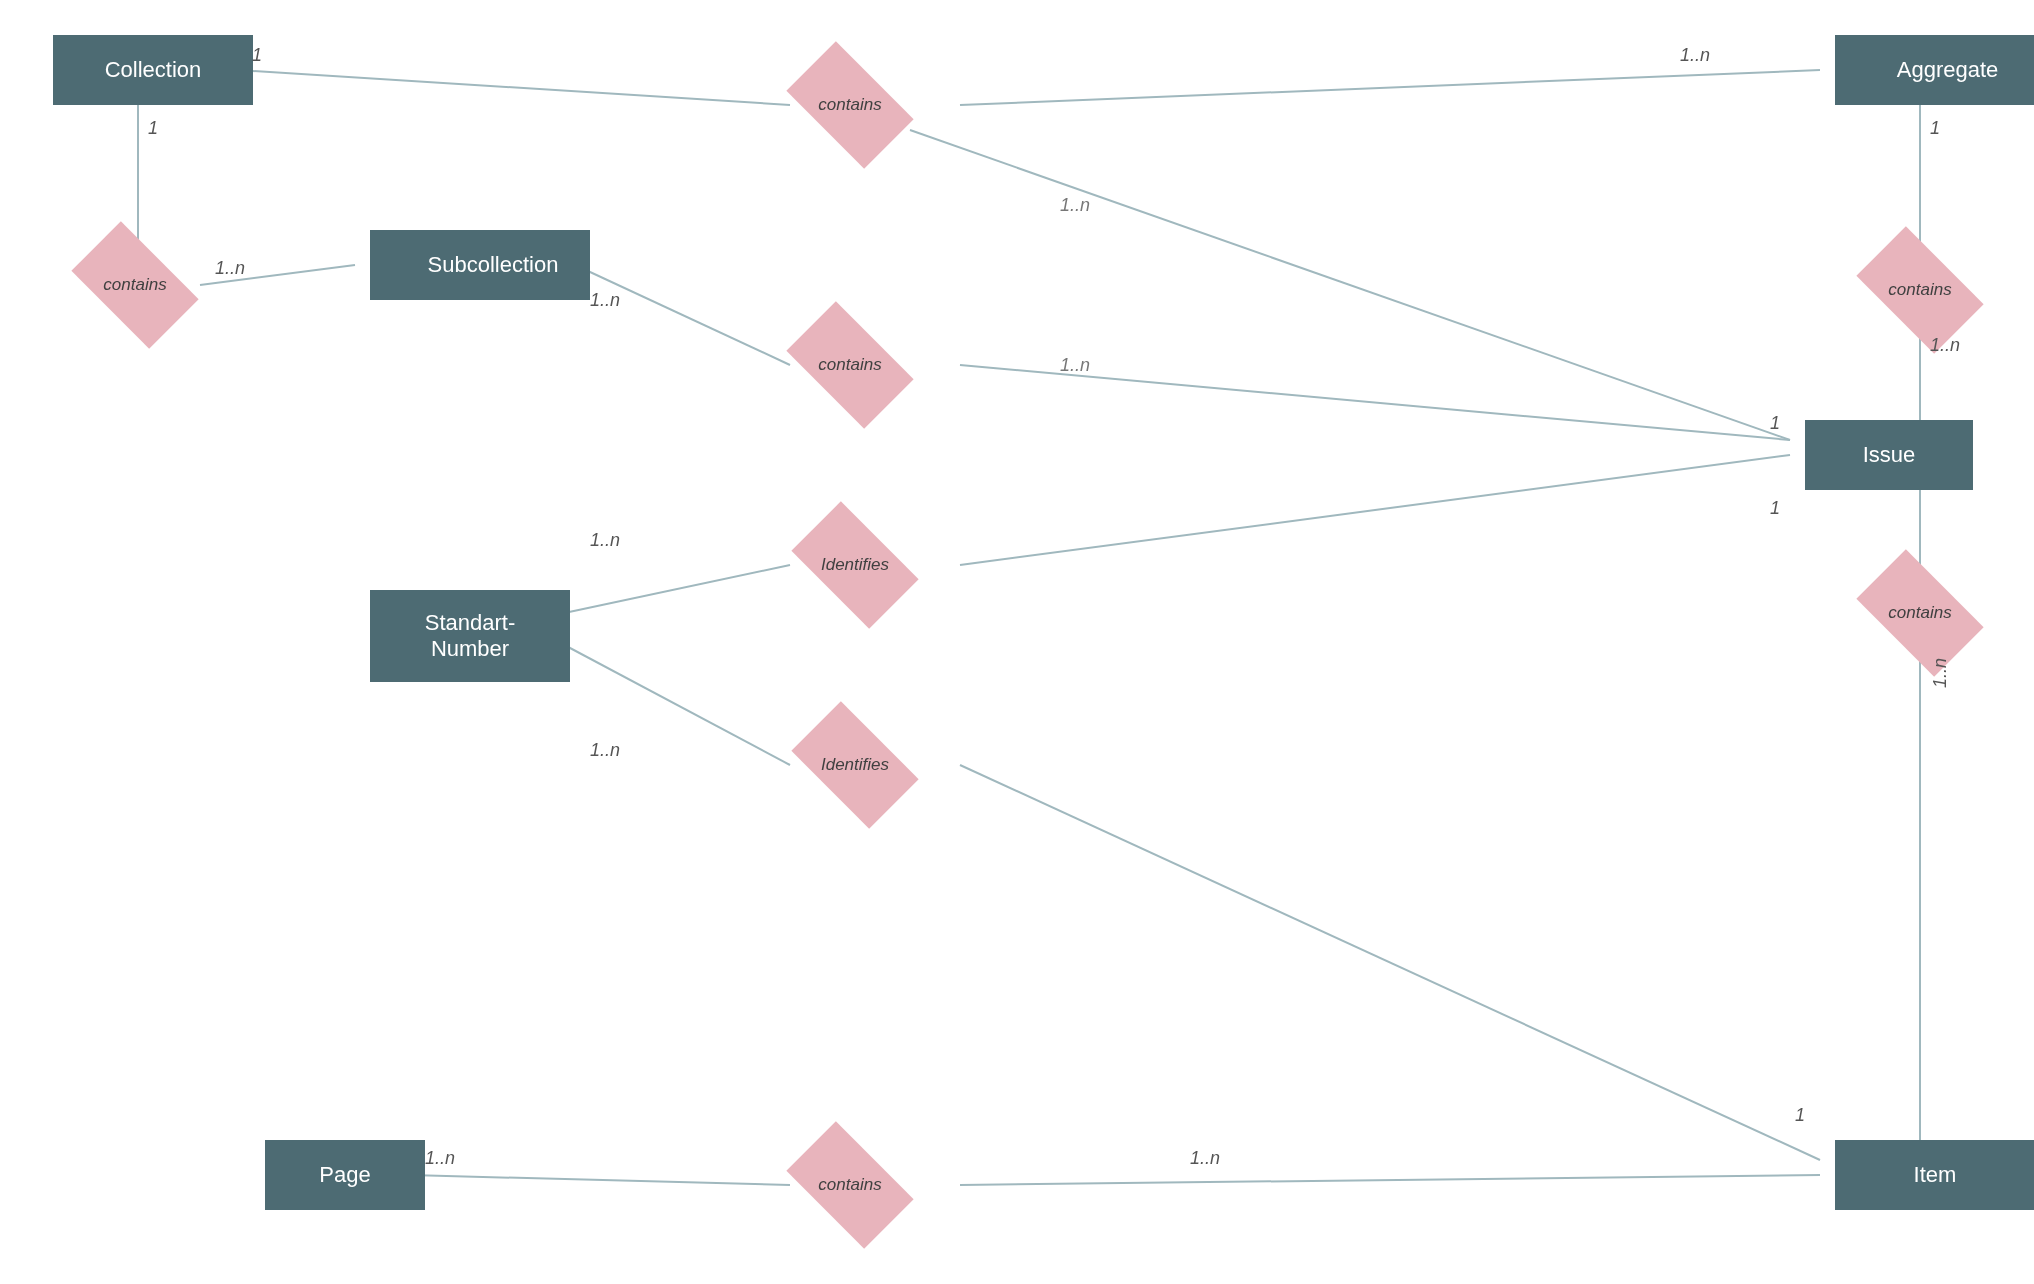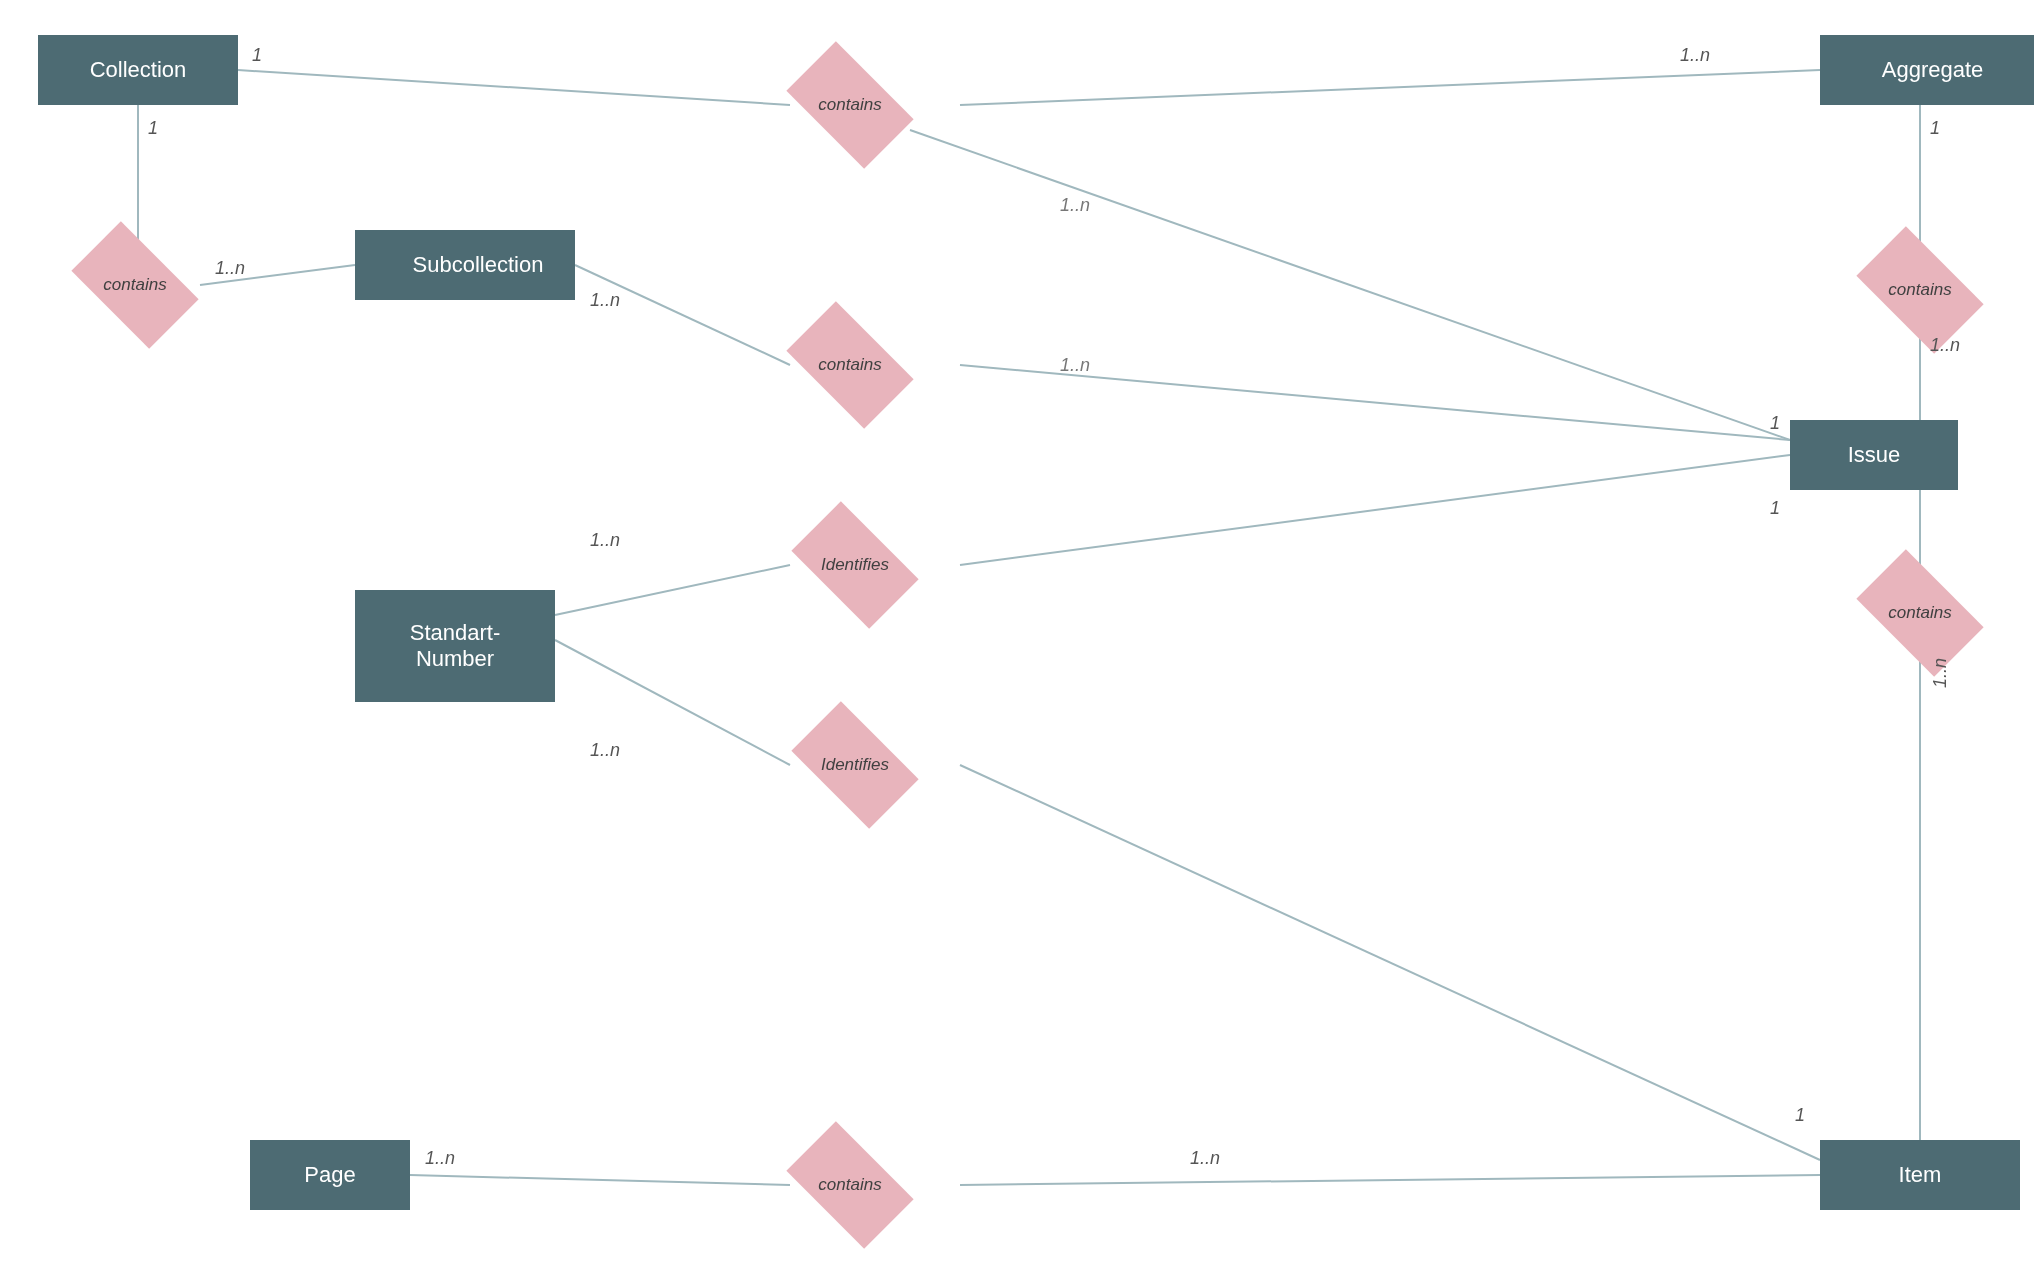--- a/index.html
+++ b/index.html
@@ -32,20 +32,21 @@
       color: #ffffff;
       display: flex;
       align-items: center;
       justify-content: center;
       text-align: center;
       font-size: 22px;
       font-weight: 500;
       padding: 10px 18px;
       min-width: 160px;
       min-height: 70px;
+      margin-left: 15px;
     }
 
     .diamond {
       position: absolute;
       display: flex;
       align-items: center;
       justify-content: center;
       text-align: center;
     }
 
@@ -123,21 +124,21 @@
   </div>
 
   <div class="entity" style="left:355px; top:230px; width:220px; height:70px;padding-left:44px;">
     <span>Subcollection</span>
   </div>
 
   <div class="entity" style="left:1790px; top:420px; width:168px; height:70px;">
     <span>Issue</span>
   </div>
 
-  <div class="entity" style="left:355px; top:590px; width:200px; height:112px; text-align:center;">
+  <div class="entity" style="left:355px; top:590px; width:200px; height:92px; text-align:center;">
     <span style="white-space:pre-line;">Standart-
 Number</span>
   </div>
 
   <div class="entity" style="left:250px; top:1140px; width:160px; height:70px;">
     <span>Page</span>
   </div>
 
   <div class="entity" style="left:1820px; top:1140px; width:200px; height:70px;align-items:center;">
     <span>Item</span>

